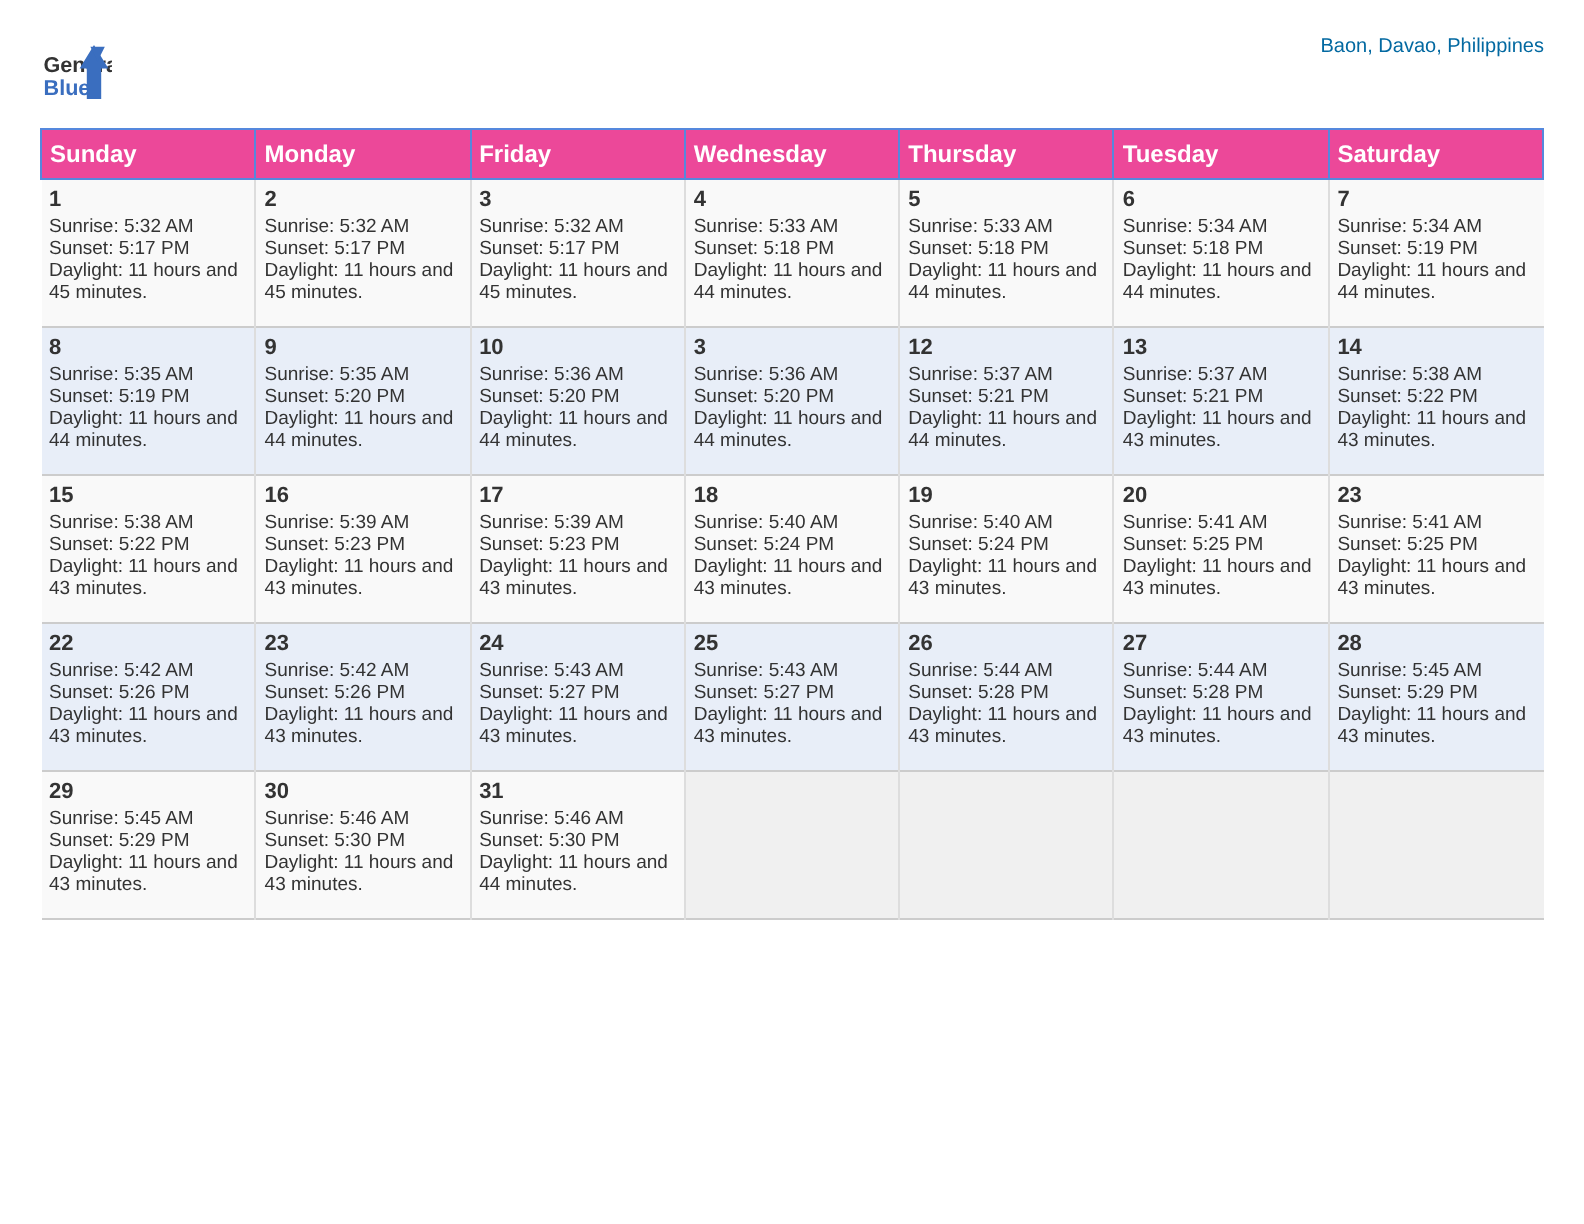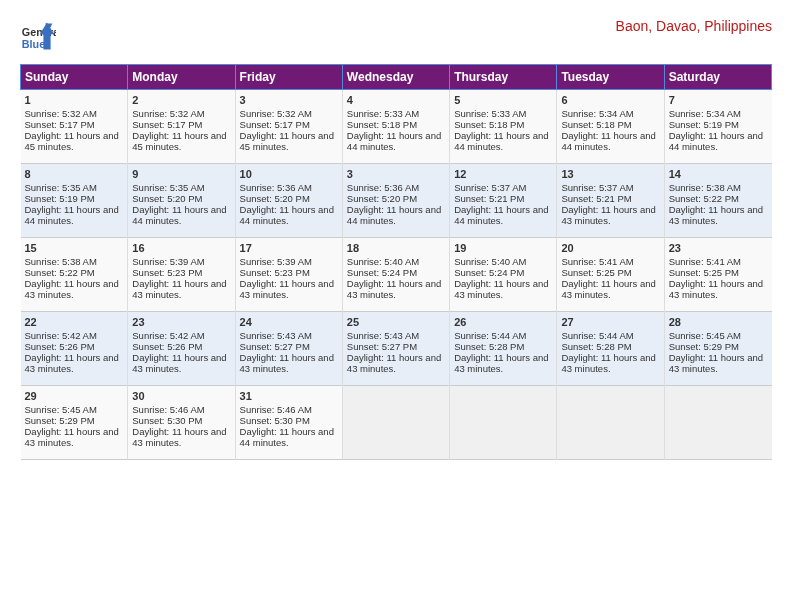--- a/index.html
+++ b/index.html
@@ -32,30 +32,30 @@
     }
     .title-block {
       text-align: right;
     }
     .month-title {
       font-size: 30px;
       font-weight: bold;
       color: #333;
     }
     .subtitle {
-      font-size: 14px;
-      color: #b91c1c;
+      font-size: 10px;
+      color: #0369a1;
     }
     table {
       width: 100%;
       border-collapse: collapse;
       table-layout: fixed;
     }
     thead tr th {
-      background-color: #701a75;
+      background-color: #ec4899;
       color: #fff;
       font-size: 12px;
       font-weight: bold;
       padding: 5px 4px;
       text-align: left;
       border: 1px solid #5588dd;
     }
     tbody tr {
       border-bottom: 1px solid #ccc;
     }

